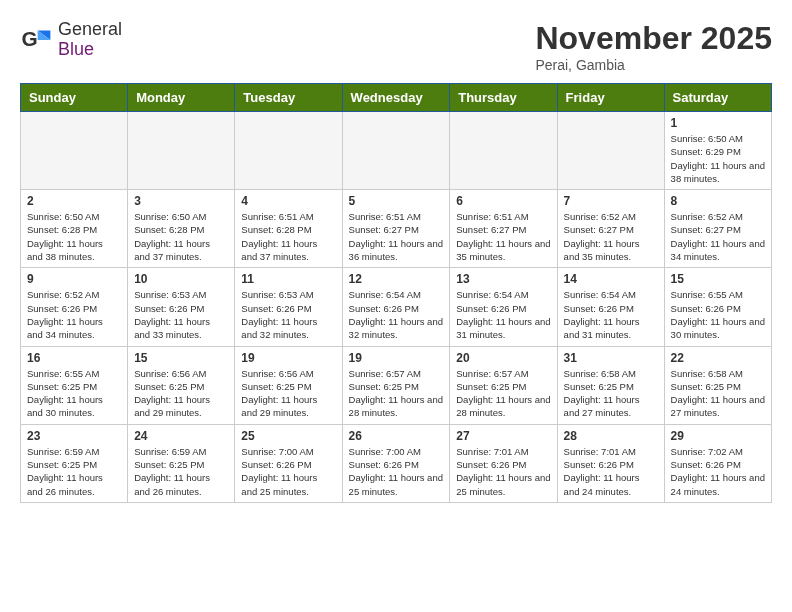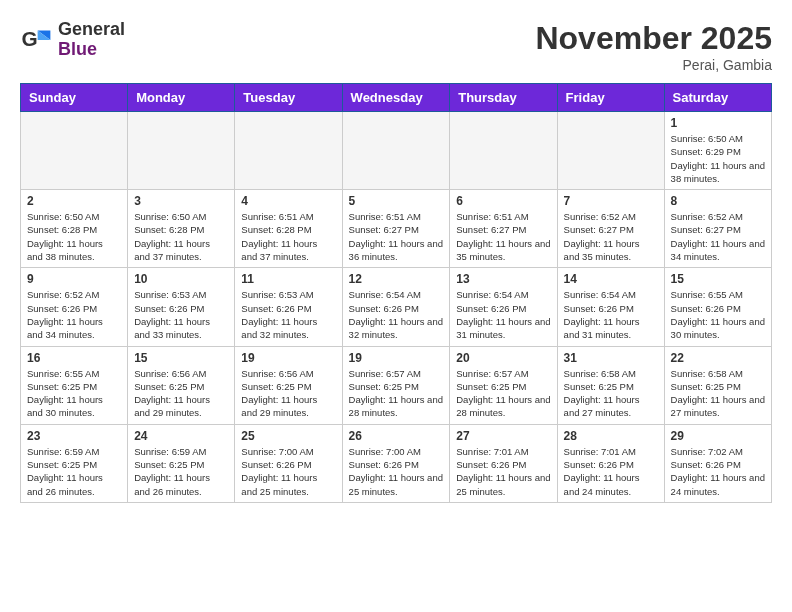--- a/index.html
+++ b/index.html
@@ -16,50 +16,49 @@
       align-items: flex-start;
       margin-bottom: 10px;
     }
     .logo {
       display: flex;
       align-items: center;
       gap: 6px;
     }
     .logo-text {
       font-size: 18px;
-      font-weight: bold;
+      font-weight: normal;
       color: #333;
       line-height: 1.1;
     }
     .logo-text span {
       color: #701a75;
     }
     .logo-icon {
       width: 32px;
       height: 32px;
     }
     .title-block {
-      text-align: right;
     }
     .month-title {
       font-size: 32px;
       font-weight: bold;
       color: #333;
     }
     .location {
       font-size: 14px;
       color: #555;
     }
     .calendar {
       width: 100%;
       border-collapse: collapse;
       border: 1px solid #ccc;
     }
     .calendar th {
-      background-color: #6d28d9;
+      background-color: #4d7c0f;
       color: #fff;
       text-align: left;
       padding: 6px 8px;
       font-size: 13px;
       font-weight: bold;
       border: 1px solid #1e5a9a;
     }
     .calendar td {
       vertical-align: top;
       padding: 4px 6px;

